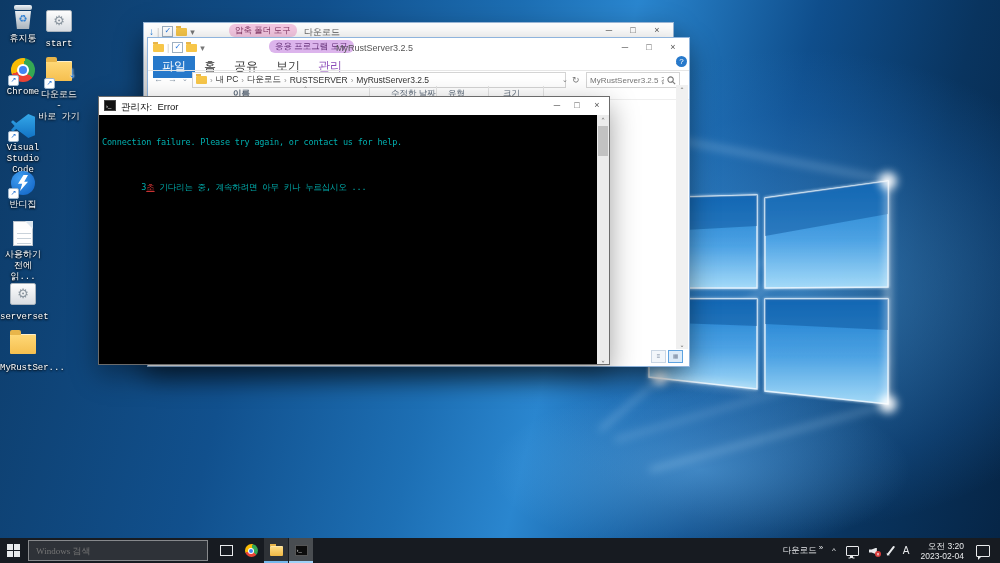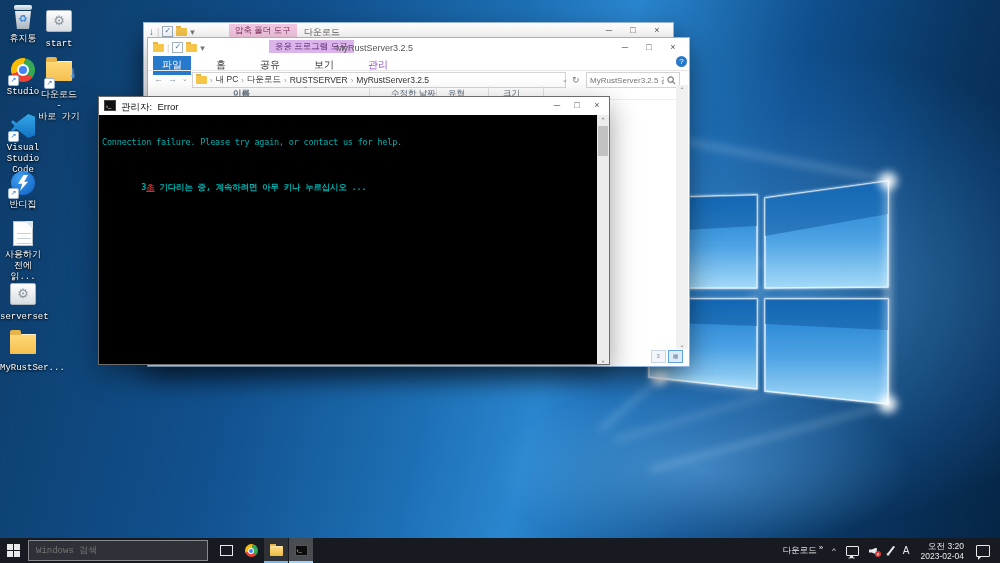--- a/index.html
+++ b/index.html
@@ -57,22 +57,22 @@
 
   
   .win{position:absolute;background:#fff;box-shadow:0 10px 26px rgba(0,0,0,.38);}
   .titlerow{position:relative;height:16px;font-size:9px;color:#444;}
   .wctl{position:absolute;top:0;right:0;display:flex;}
   .wctl span{width:24px;text-align:center;font-size:9px;color:#555;line-height:15px;}
   .qat{position:absolute;display:flex;align-items:center;gap:3px;font-size:9px;color:#777;}
   .mini-folder{width:11px;height:8px;background:#f7c649;border-radius:1px;position:relative;}
   .mini-folder:before{content:"";position:absolute;top:-2px;left:0;width:5px;height:2px;background:#e8b54a;}
   .mini-check{width:9px;height:9px;border:1px solid #9fb0c0;background:#fff;color:#2c7be0;font-size:8px;line-height:8px;text-align:center;}
-  .ctx-label{position:absolute;top:1px;height:13px;font-size:8.5px;line-height:13px;padding:0 6px;text-align:center;}
-  .ribbon-tabs{position:absolute;display:flex;font-size:10px;color:#333;gap:16px;}
+  .ctx-label{position:absolute;top:1px;height:13px;font-size:8.5px;line-height:13px;padding:0 6px;text-align:center;border-radius:6px;}
+  .ribbon-tabs{position:absolute;display:flex;font-size:12px;color:#333;}
   .rtab{padding:2px 9px 3px 9px;}
   .rtab.file{background:#2779cb;color:#fff;}
   .rtab.manage{color:#8a4bb8;}
   .addr-btn{color:#8a98a8;font-size:9px;margin-right:5px;}
   .addrbox{position:absolute;height:14px;border:1px solid #d4d4d4;background:#fff;font-size:8.5px;color:#333;
     display:flex;align-items:center;padding:0 3px;white-space:nowrap;overflow:hidden;}
   .crumb-sep{color:#999;margin:0 3px;font-size:8px;}
   .searchbox{position:absolute;height:14px;border:1px solid #d4d4d4;background:#fff;display:flex;align-items:center;}
   .searchbox input{border:0;outline:0;flex:1;font-size:8px;color:#666;padding:0 3px;font-family:"Liberation Sans",sans-serif;background:transparent;min-width:0;}
   .colhdr{position:absolute;font-size:8.5px;color:#5a6878;}
@@ -92,21 +92,21 @@
   .cscroll{position:absolute;top:0;right:0;bottom:0;width:12px;background:#ececec;}
   .cscroll .thumb{position:absolute;top:11px;left:1px;right:1px;height:30px;background:#c2c2c2;}
   .cscroll .arr{position:absolute;left:0;right:0;text-align:center;font-size:6px;color:#555;}
 
   
   .taskbar{position:absolute;left:0;right:0;bottom:0;height:25px;background:#171b21;display:flex;align-items:center;z-index:50;}
   .tb-start{width:26px;height:25px;display:flex;align-items:center;justify-content:center;}
   .winlogo{display:grid;grid-template-columns:6px 6px;grid-template-rows:6px 6px;gap:1px;}
   .winlogo i{background:#e8eaec;}
   .tb-search{width:178px;height:19px;background:#2e3238;border:1px solid #87898c;display:flex;align-items:center;margin-left:2px;}
-  .tb-search input{border:0;outline:0;background:transparent;color:#b9bcbf;font-size:9px;padding:0 7px;width:100%;font-family:Liberation Mono, monospace;}
+  .tb-search input{border:0;outline:0;background:transparent;color:#b9bcbf;font-size:9px;padding:0 7px;width:100%;font-family:Liberation Serif, serif;}
   .tb-app{width:24px;height:25px;display:flex;align-items:center;justify-content:center;position:relative;margin-left:1px;}
   .tb-app.active{background:rgba(255,255,255,.10);box-shadow:inset 0 -2px 0 #76b9ed;}
   .tb-app.focused{background:rgba(255,255,255,.22);box-shadow:inset 0 -2px 0 #9fd2f8;}
   .taskview-ic{width:11px;height:9px;border:1px solid #e8eaec;}
   .mini-chrome{width:13px;height:13px;border-radius:50%;background:conic-gradient(from 130deg,#ea4335 0 33.3%,#fbbc05 0 66.6%,#34a853 0 100%);position:relative;}
   .mini-chrome:before{content:"";position:absolute;inset:3.5px;background:#fff;border-radius:50%;}
   .mini-chrome:after{content:"";position:absolute;inset:4.5px;background:#4285f4;border-radius:50%;}
   .mini-exp{width:13px;height:10px;background:linear-gradient(#ffe08a,#f0b844);border-radius:1px;position:relative;box-shadow:inset 0 1px 0 #fff4;}
   .mini-exp:before{content:"";position:absolute;top:-2px;left:0;width:6px;height:2px;background:#e8b54a;}
   .mini-cmd{width:13px;height:11px;background:#0c0c0c;border:1px solid #555;color:#ddd;font-size:6px;line-height:9px;padding-left:1px;box-sizing:border-box;}
@@ -202,21 +202,21 @@
         <div>start</div>
       </div>
   </div>
 
   <div class="dicon" style="left:0;top:57px;">
     <div class="glyphbox">
         <div class="chrome-ic"></div>
       <span class="shortcut-badge">↗</span>
       </div>
     <div class="lbl">
-        <div>Studio</div>
+        <div>Chrome</div>
       </div>
   </div>
 
   <div class="dicon" style="left:36px;top:57px;">
     <div class="glyphbox">
         <div class="folder"></div>
       <span class="dl-arrow">↓</span>
       <span class="shortcut-badge">↗</span>
       </div>
     <div class="lbl">
@@ -380,21 +380,21 @@
       <div class="cmd-ic">›_</div>
       <div class="abs" style="left:22px;top:4px;font-size:9.5px;color:#111;white-space:pre;">관리자:  Error</div>
       <div class="wctl" style="right:2px;top:1px;">
         <span style="width:20px;">─</span>
         <span style="width:20px;">□</span>
         <span style="width:20px;">×</span>
       </div>
     </div>
     <div class="console-body">
       <div class="console-line" style="margin-top:2px;color:var(--console-text,#00AFAF);">Connection failure. Please try again, or contact us for help.</div>
-      <div class="console-line" style="margin-top:5px;font-weight:bold;">
+      <div class="console-line" style="margin-top:5px;">
         <span style="color:var(--console-text,#00AFAF);">3</span><span style="color:var(--console-alert,#C83232);text-decoration:underline;">초</span><span style="color:var(--console-text,#00AFAF);"> 기다리는 중, 계속하려면 아무 키나 누르십시오 ...</span>
       </div>
       <div class="cscroll">
         <span class="arr" style="top:1px;">⌃</span>
         <div class="thumb"></div>
         <span class="arr" style="bottom:1px;">⌄</span>
       </div>
     </div>
   </div>
 

